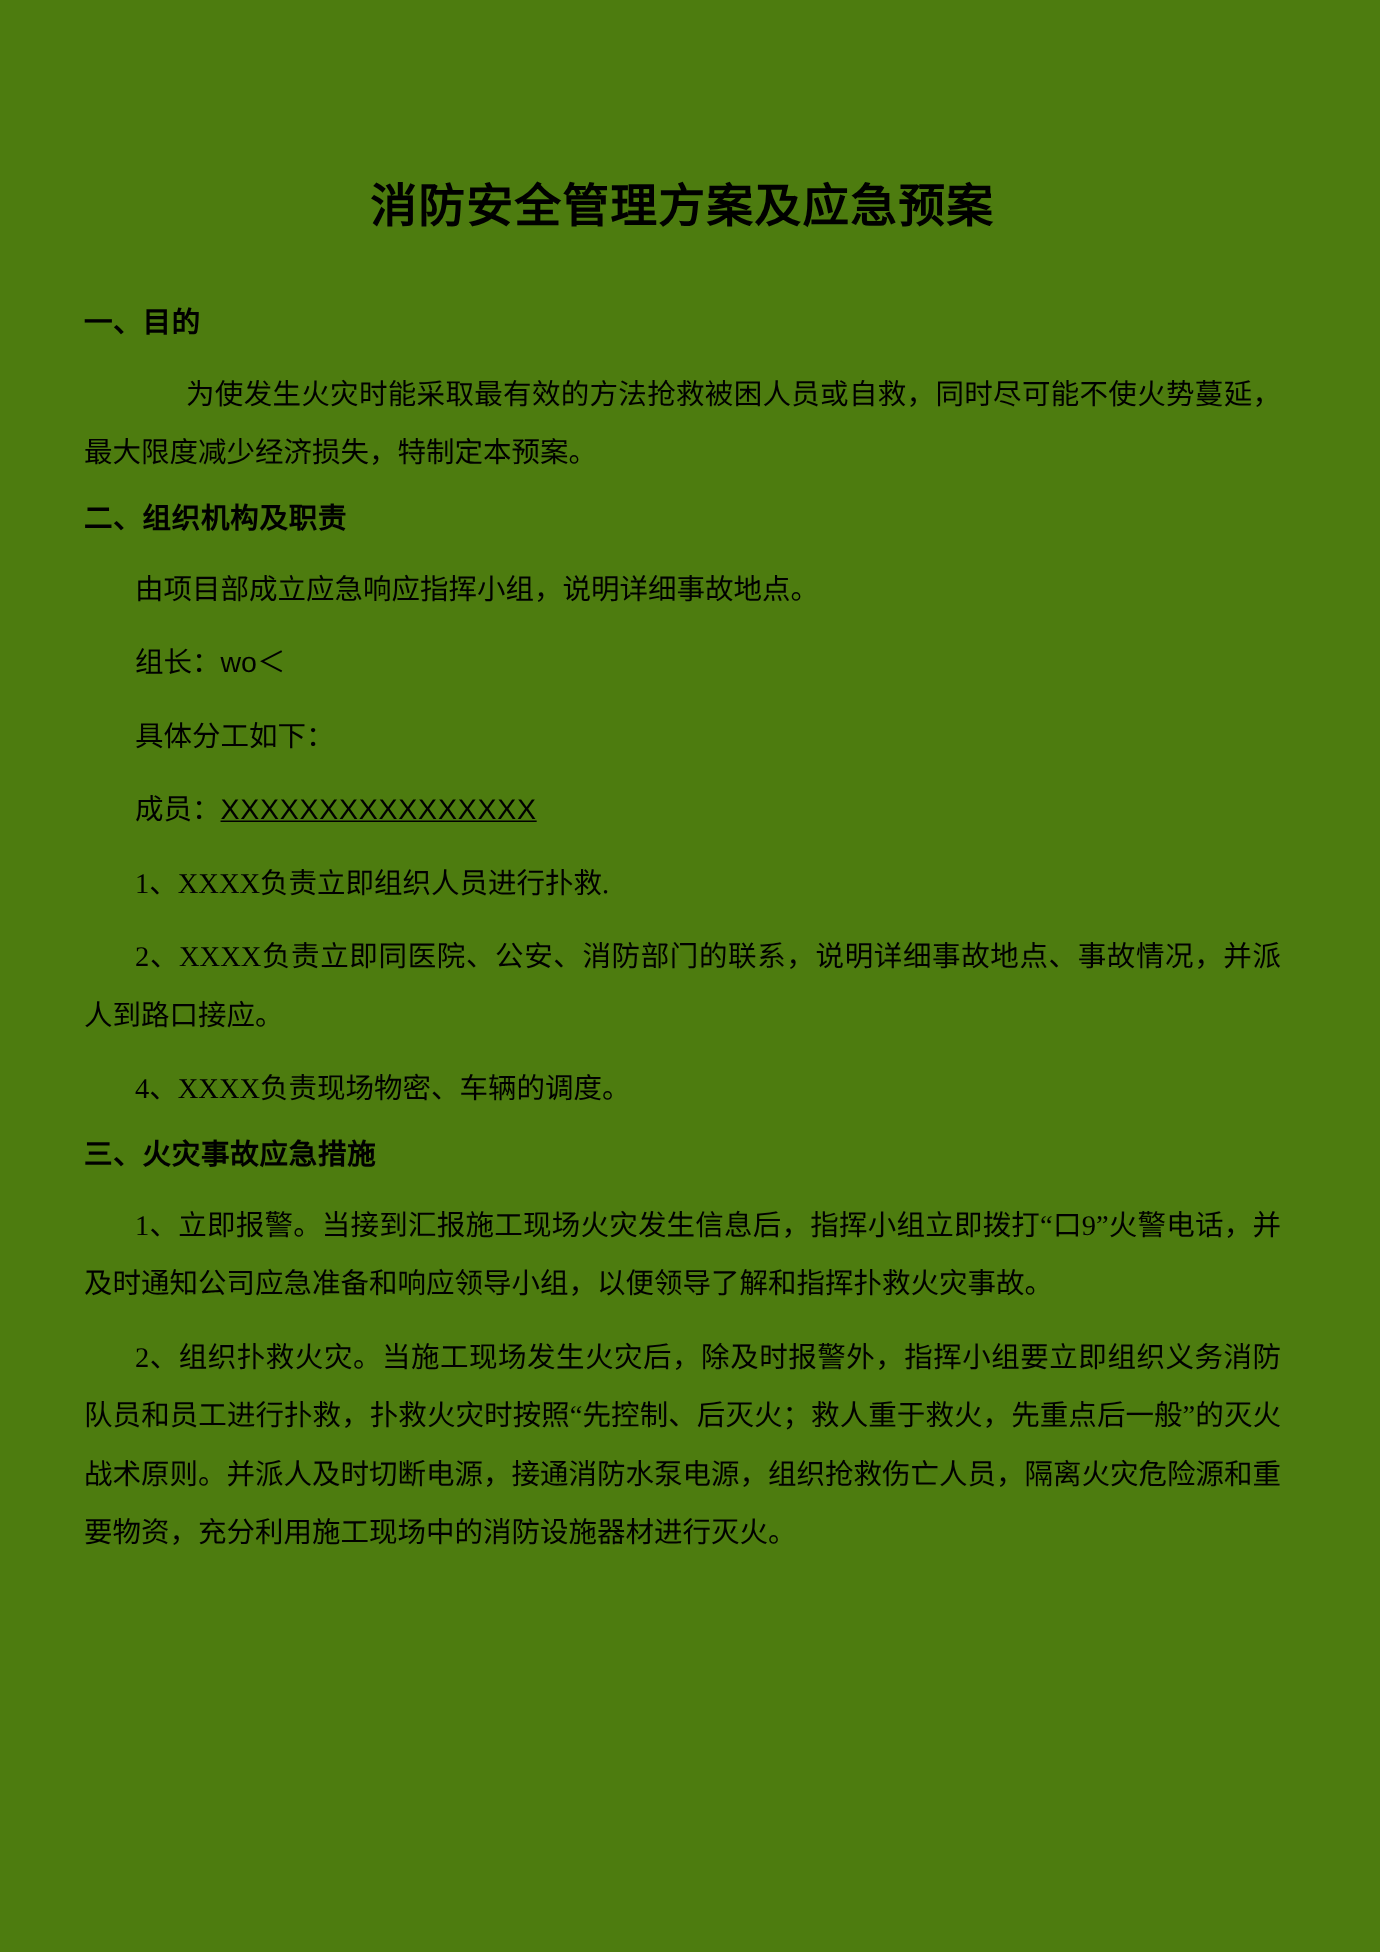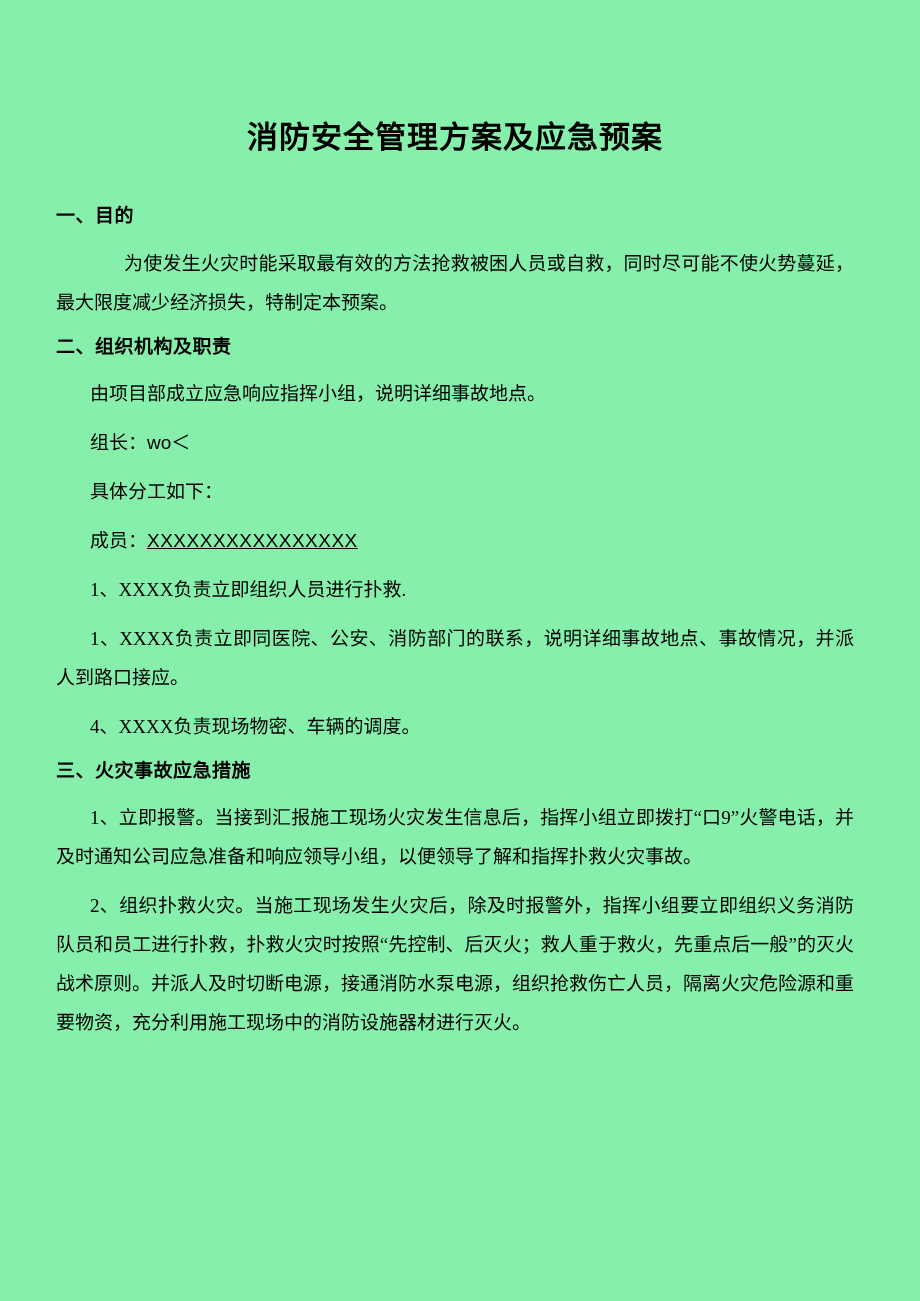--- a/index.html
+++ b/index.html
@@ -12,21 +12,21 @@
     width: 920px;
     min-height: 1301px;
     font-family: "Liberation Serif", "DejaVu Serif", serif;
     color: #000000;
   }
   .page {
     width: 920px;
     min-height: 1301px;
     box-sizing: border-box;
     padding: 96px 66px 40px 56px;
-    background: #86efac;
+    background: #4d7c0f;
     position: relative;
   }
   .doc-title {
     text-align: center;
     font-family: "Liberation Sans", "DejaVu Sans", sans-serif;
     font-size: 31px;
     font-weight: bold;
     letter-spacing: 1px;
     margin: 22px 0 44px 0;
     line-height: 1.3;
@@ -80,20 +80,20 @@
   <p class="body-text indent-1">
     <span>组长：</span><span class="mono-name">wo＜</span>
   </p>
 
   <p class="body-text indent-1">具体分工如下：</p>
 
   <p class="body-text indent-1">
     <span>成员：</span><span class="underline">XXXXXXXXXXXXXXXX</span>
   </p>
   <p class="body-text indent-1">1、XXXX负责立即组织人员进行扑救.</p>
-  <p class="body-text indent-1">1、XXXX负责立即同医院、公安、消防部门的联系，说明详细事故地点、事故情况，并派人到路口接应。</p>
+  <p class="body-text indent-1">2、XXXX负责立即同医院、公安、消防部门的联系，说明详细事故地点、事故情况，并派人到路口接应。</p>
   <p class="body-text indent-1">4、XXXX负责现场物密、车辆的调度。</p>
 
   <h2 class="section-heading tight">三、火灾事故应急措施</h2>
   <p class="body-text indent-1">1、立即报警。当接到汇报施工现场火灾发生信息后，指挥小组立即拨打“口9”火警电话，并及时通知公司应急准备和响应领导小组，以便领导了解和指挥扑救火灾事故。</p>
   <p class="body-text indent-1">2、组织扑救火灾。当施工现场发生火灾后，除及时报警外，指挥小组要立即组织义务消防队员和员工进行扑救，扑救火灾时按照“先控制、后灭火；救人重于救火，先重点后一般”的灭火战术原则。并派人及时切断电源，接通消防水泵电源，组织抢救伤亡人员，隔离火灾危险源和重要物资，充分利用施工现场中的消防设施器材进行灭火。</p>
 
 </div>
 
 </body></html>

